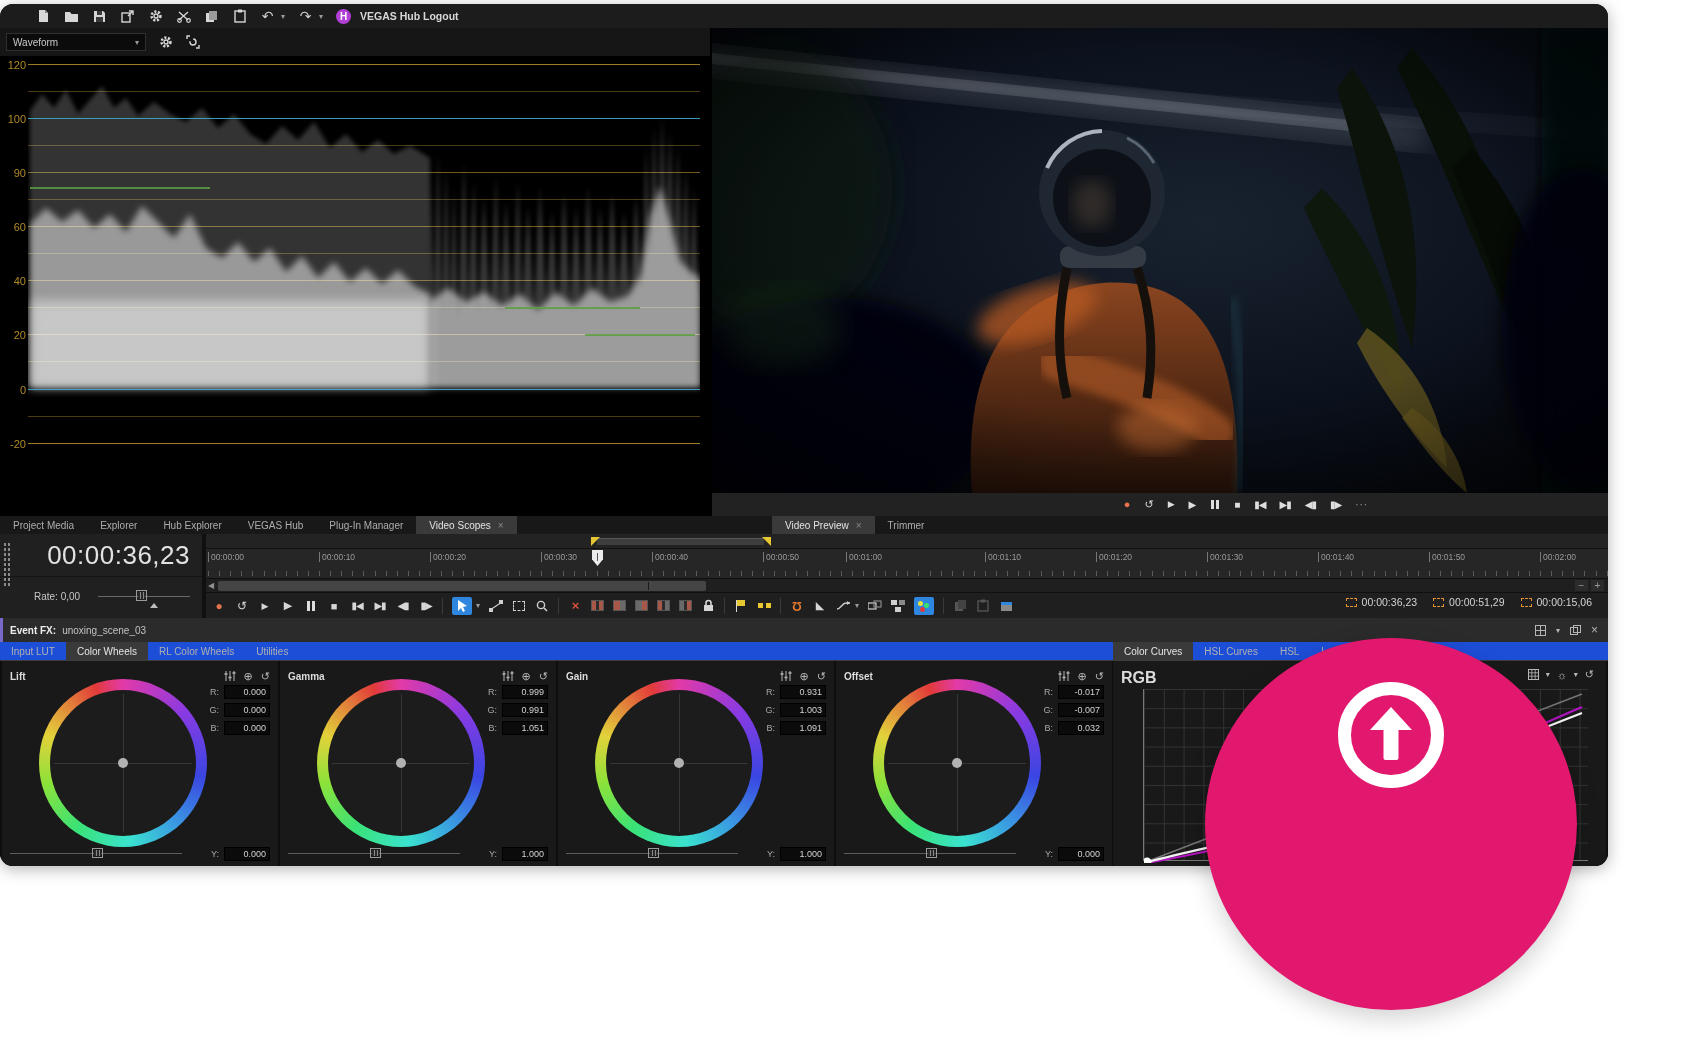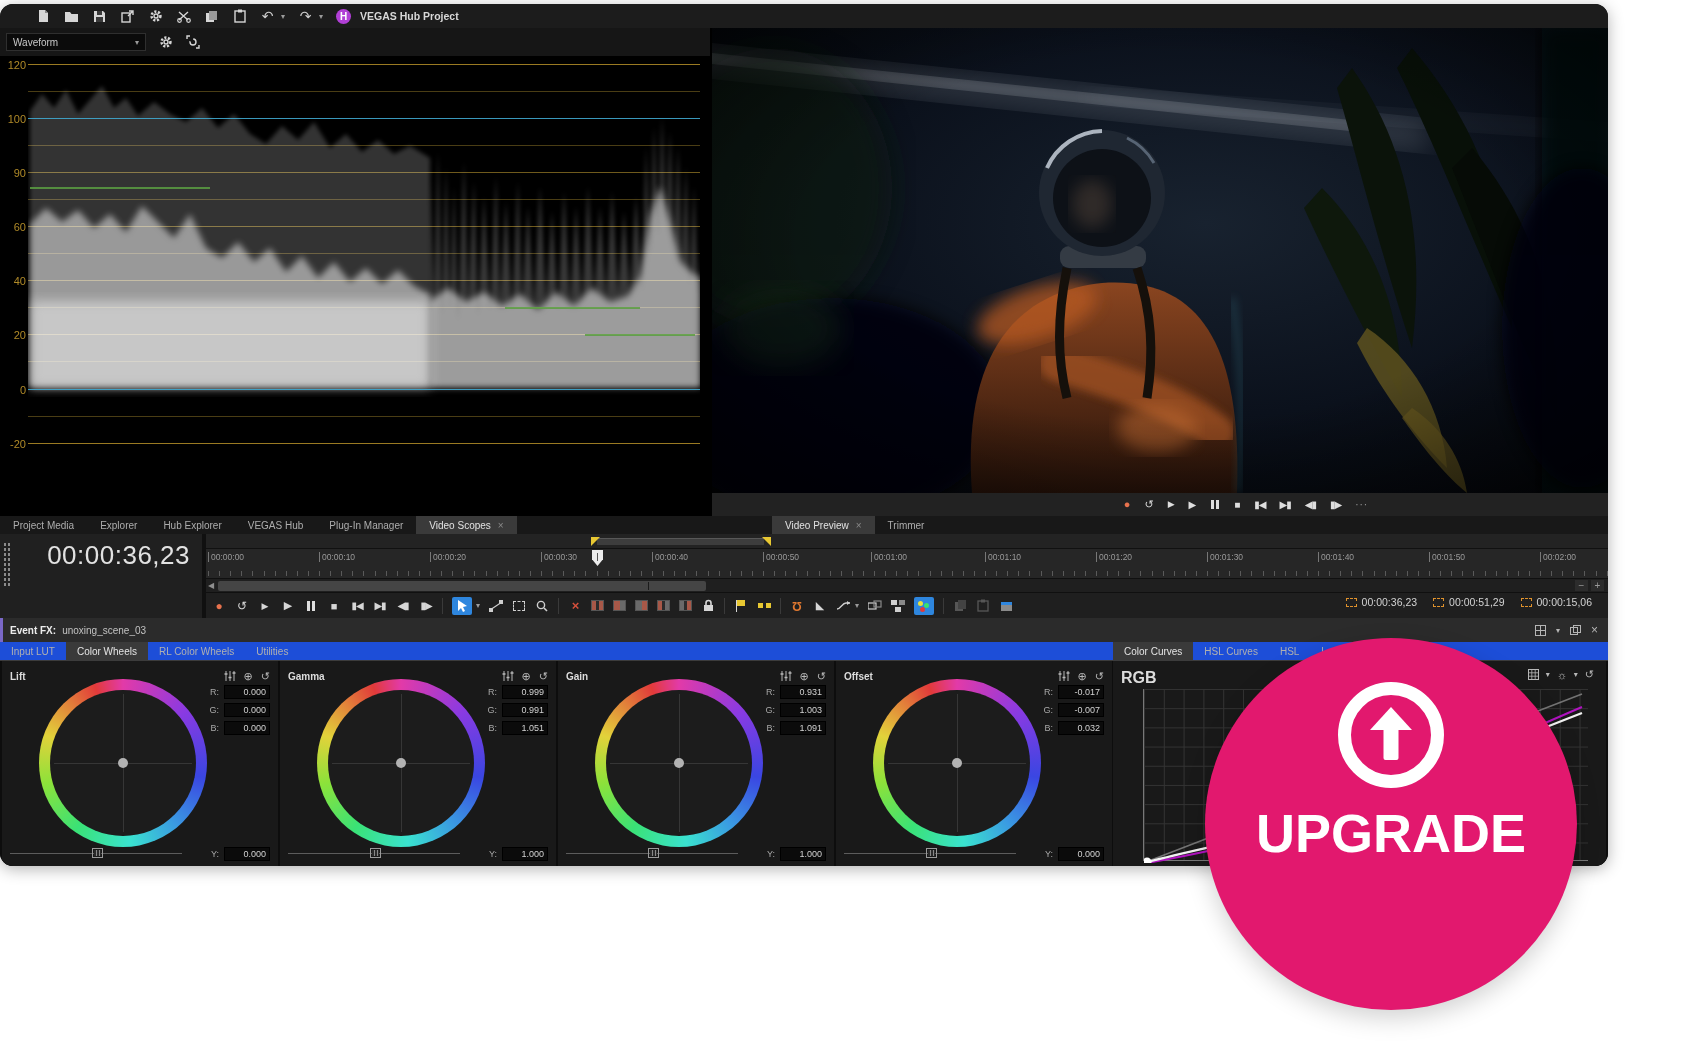--- a/index.html
+++ b/index.html
@@ -179,21 +179,21 @@
         <svg width="12" height="14" viewBox="0 0 12 14">
           <rect x="1" y="2" width="10" height="11" fill="none" stroke="#d6d6d6" stroke-width="1.4"></rect>
           <rect x="4" y="0.5" width="4" height="3" fill="#d6d6d6"></rect>
         </svg>
       </span>
     <span class="tbi" style="font-size:14px">↶</span>
       <span class="ddv">▾</span>
     <span class="tbi" style="font-size:14px">↷</span>
       <span class="ddv">▾</span>
     <span class="hub">H</span>
-    <span class="hublbl">VEGAS Hub Project</span>
+    <span class="hublbl">VEGAS Hub Logout</span>
   </div>
 
   <div class="scope">
     <div class="scope-head">
       <div class="wfsel">
         <span>Waveform</span>
         <span style="color:#9a9a9a;font-size:8px">▾</span>
       </div>
       <span class="tbi">
           <svg width="14" height="14" viewBox="0 0 14 14">
@@ -371,36 +371,42 @@
         <span class="tclose">×</span>
       </span>
     <span class="dtab">
         <span>Trimmer</span>
       </span>
   </div>
 
   <div class="tl-left">
     <div class="grip"></div>
     <div class="bigtc">00:00:36,23</div>
+    <div class="raterow">
+      <span class="ratelbl">Rate: 0,00</span>
+      <div class="rtrack"></div>
+      <div class="rhandle"></div>
+      <div class="rup"></div>
+    </div>
   </div>
 
   <div class="tl-right">
     <div class="mstrip">
       <div class="loopbar"></div>
       <div class="ltri a"></div>
       <div class="ltri b"></div>
     </div>
     <div class="ruler">
       <span class="rlab" style="left:2px">00:00:00</span>
       <span class="rlab" style="left:113px">00:00:10</span>
       <span class="rlab" style="left:224px">00:00:20</span>
       <span class="rlab" style="left:335px">00:00:30</span>
       <span class="rlab" style="left:446px">00:00:40</span>
       <span class="rlab" style="left:557px">00:00:50</span>
-      <span class="rlab" style="left:665px">00:01:00</span>
+      <span class="rlab" style="left:640px">00:01:00</span>
       <span class="rlab" style="left:779px">00:01:10</span>
       <span class="rlab" style="left:890px">00:01:20</span>
       <span class="rlab" style="left:1001px">00:01:30</span>
       <span class="rlab" style="left:1112px">00:01:40</span>
       <span class="rlab" style="left:1223px">00:01:50</span>
       <span class="rlab" style="left:1334px">00:02:00</span>
       <div class="rticks"></div>
       <div class="ph"></div>
     </div>
     <div class="hscroll">
@@ -765,14 +771,13 @@
       </div>
     </div>
   </div>
 </div>
 
 <div class="upgrade">
   <div class="upring">
     <div class="uparr-t"></div>
       <div class="uparr-s"></div>
   </div>
-  <div class="uptext">UPGRADE</div>
 </div>
 
 </body></html>

